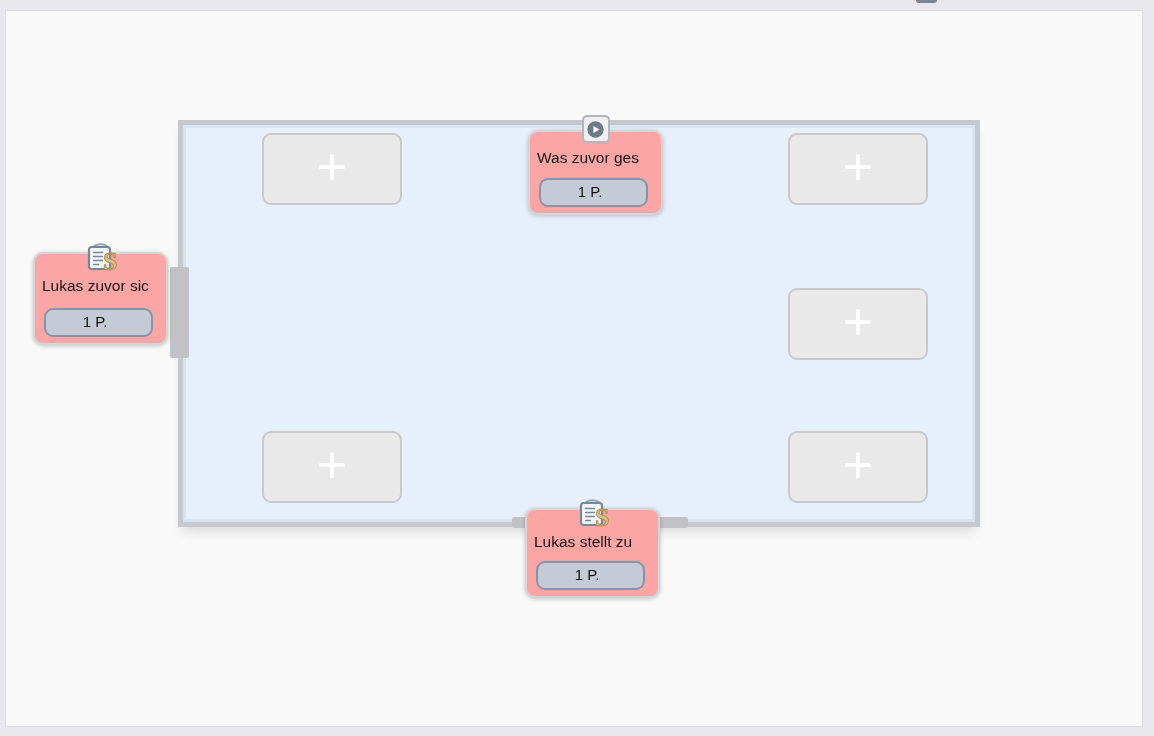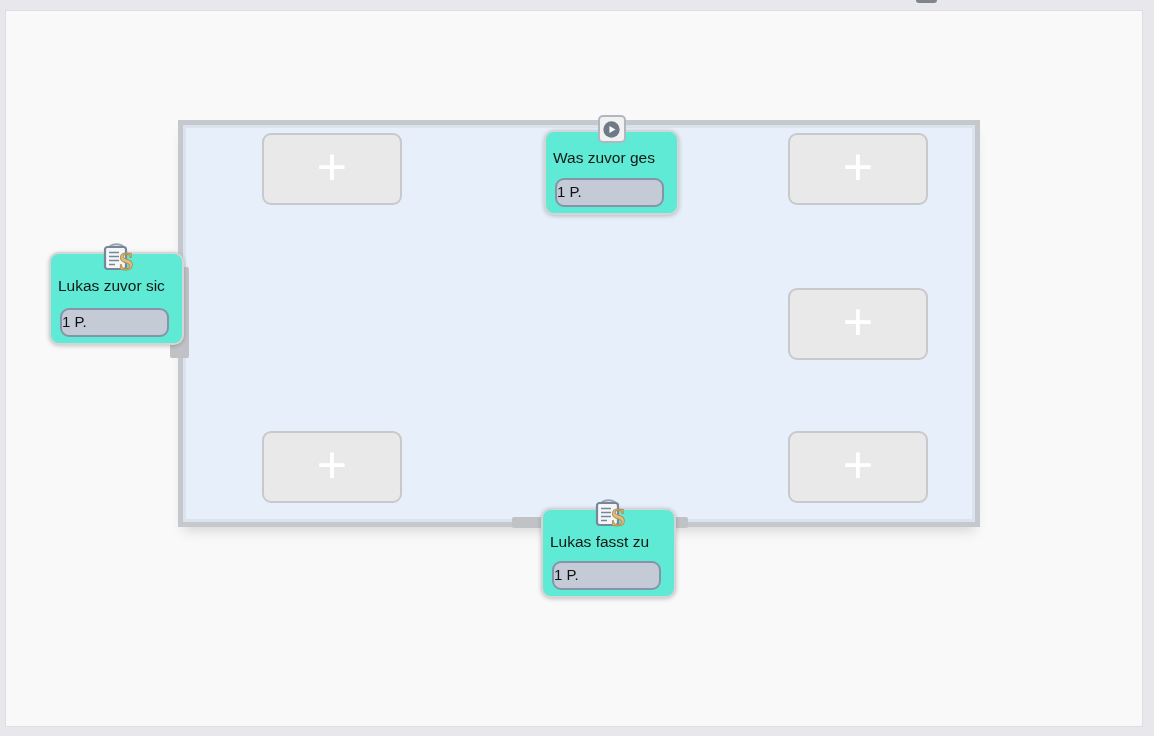--- a/index.html
+++ b/index.html
@@ -65,26 +65,25 @@
   .tile-1 { left: 262px; top: 133px; }
   .tile-2 { left: 788px; top: 133px; }
   .tile-3 { left: 788px; top: 288px; }
   .tile-4 { left: 262px; top: 431px; }
   .tile-5 { left: 788px; top: 431px; }
 
   
   .card {
     position: absolute;
     width: 135px;
-    background: #5eead4;
+    background: #fca5a5;
     border: 2px solid #d4d5d7;
     border-radius: 10px;
     box-shadow: 0 1px 4px rgba(0,0,0,0.22);
     z-index: 3;
-    margin-left: 16px;
   }
   .card-video  { left: 528px; top: 130px; height: 85px; }
   .card-left   { left: 33px;  top: 252px; height: 93px; }
   .card-bottom { left: 525px; top: 508px; height: 90px; }
 
   .card-title {
     padding: 0 4px 0 7px;
     font-size: 15.5px;
     color: #161616;
     white-space: nowrap;
@@ -96,21 +95,21 @@
 
   .badge {
     position: absolute;
     left: 9px; bottom: 6px;
     width: 109px; height: 29px;
     background: #c4cbd7;
     border: 2.5px solid #8694a9;
     border-radius: 9px;
     font-size: 15px;
     color: #101010;
-    text-align: left;
+    text-align: center;
     line-height: 24px;
     padding-right: 7px;
   }
 
   
   .icon-holder {
     position: absolute;
     left: 50%;
     transform: translateX(-50%);
   }
@@ -182,15 +181,15 @@
 <div class="card card-bottom">
   <div class="icon-holder scorm-holder">
     <svg width="42" height="34" viewBox="0 0 42 34">
       <path d="M13 9 a 10 8 0 0 1 15 0" fill="none" stroke="#9aa3ad" stroke-width="2"></path>
       <path d="M16.5 11.5 a 6 5 0 0 1 8 0" fill="none" stroke="#9aa3ad" stroke-width="2"></path>
       <rect x="9" y="9" width="21" height="22" rx="2.5" fill="#f4f6f8" stroke="#76879a" stroke-width="2.2"></rect>
       <path d="M13 14.5 h10 M13 18.5 h10 M13 22.5 h10 M13 26.5 h6" stroke="#76879a" stroke-width="1.7"></path>
       <text x="23" y="32" font-family="Liberation Serif, serif" font-size="26" font-weight="bold" fill="#debd7e" stroke="#b08d4f" stroke-width="0.9">S</text>
     </svg>
   </div>
-  <div class="card-title">Lukas fasst zu</div>
+  <div class="card-title">Lukas stellt zu</div>
   <div class="badge">1 P.</div>
 </div>
 
 </body></html>

